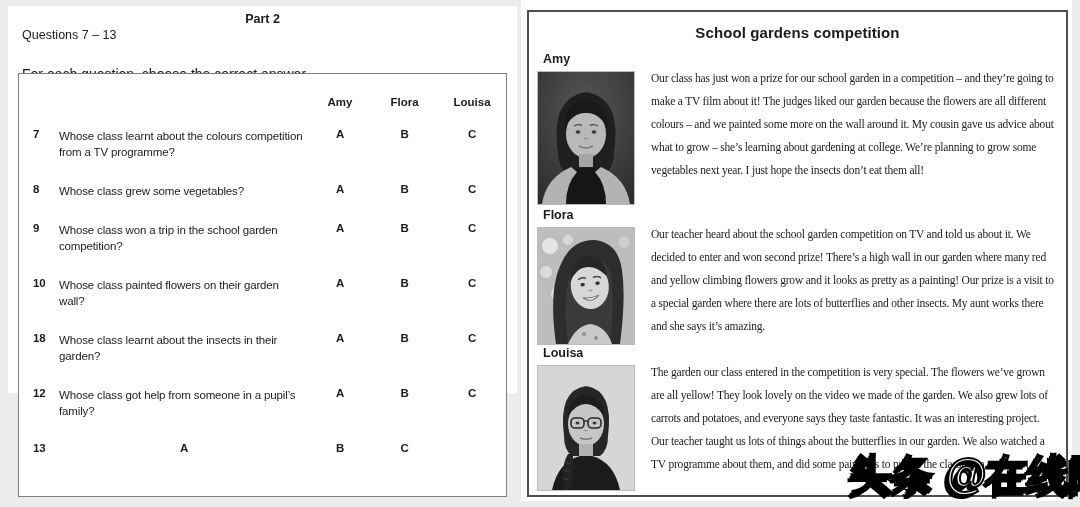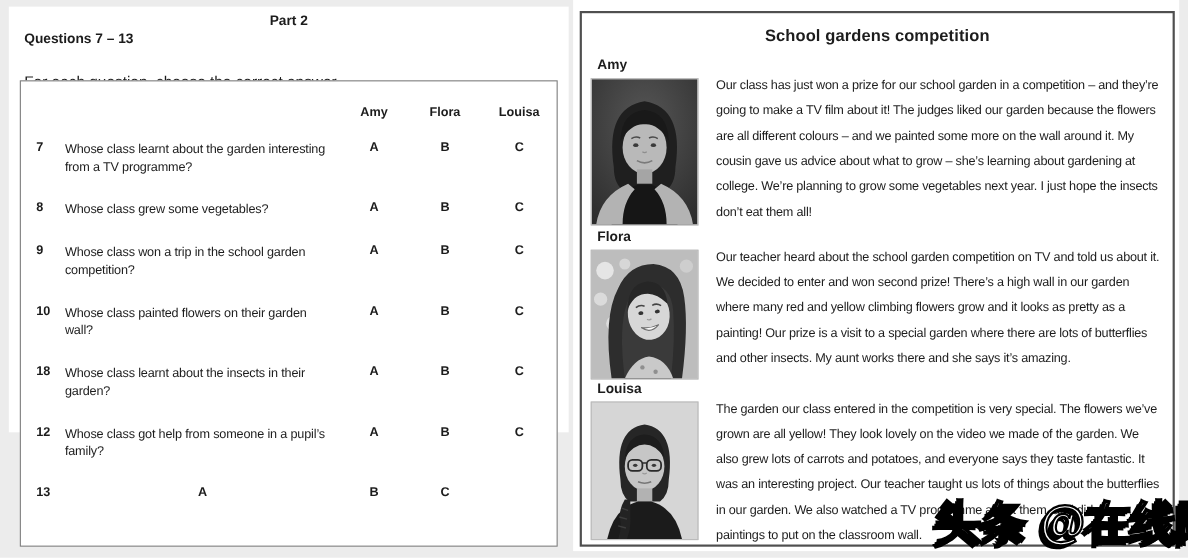--- a/index.html
+++ b/index.html
@@ -16,21 +16,21 @@
   .left-sheet {
     position:absolute; left:8px; top:6px; width:509px; height:387px;
     background:#ffffff;
   }
   .part-label {
     position:absolute; top:6px; left:0; width:100%;
     text-align:center; font-weight:bold; font-size:12.5px;
   }
   .questions-heading {
     position:absolute; top:22px; left:14px;
-    font-weight:bold; font-size:12.5px;
+    font-weight:normal; font-size:12.5px;
   }
   .instruction {
     position:absolute; top:60px; left:14px; font-size:14px;
   }
   .q-box {
     position:absolute; left:10px; top:67px; width:489px; height:424px;
     border:1.5px solid #7d7d7d; background:#fff;
   }
   .q-grid-row {
     display:grid;
@@ -63,20 +63,21 @@
   .sec-flora  { top:196px; }
   .sec-louisa { top:334px; }
   .person-name { font-weight:bold; font-size:12.5px; margin-bottom:5px; margin-left:6px; }
   .person-row { display:flex; align-items:flex-start; }
   .photo { flex:0 0 96px; margin-left:0; border:1px solid #bbb; background:#ccc; }
   .photo svg { display:block; }
   .person-text {
     margin-left:16px; width:416px;
     font-size:11.5px; line-height:23px; letter-spacing:-0.2px;
     margin-top:-4px;
+    font-family:Liberation Serif, serif;
   }
 
   
   .watermark {
     position:absolute; left:850px; top:447px;
     font-size:42px; font-weight:bold; white-space:nowrap;
     color:#ffffff;
     -webkit-text-stroke:2px #000;
     text-shadow:-4px 4px 0 #000, -2px 2px 0 #000;
     z-index:10;
@@ -95,21 +96,21 @@
       <div></div>
         <div></div>
       <div class="col-head">Amy</div>
       <div class="col-head">Flora</div>
       <div class="col-head">Louisa</div>
     </div>
 
     <div class="q-rows">
       <div class="q-grid-row q-row">
         <div class="q-num">7</div>
-        <div class="q-text">Whose class learnt about the garden interesting from a TV programme?</div>
+        <div class="q-text">Whose class learnt about the colours competition from a TV programme?</div>
         <div class="q-opt">A</div>
         <div class="q-opt">B</div>
         <div class="q-opt">C</div>
       </div>
       <div class="q-grid-row q-row">
         <div class="q-num">8</div>
         <div class="q-text">Whose class grew some vegetables?</div>
         <div class="q-opt">A</div>
         <div class="q-opt">B</div>
         <div class="q-opt">C</div>

